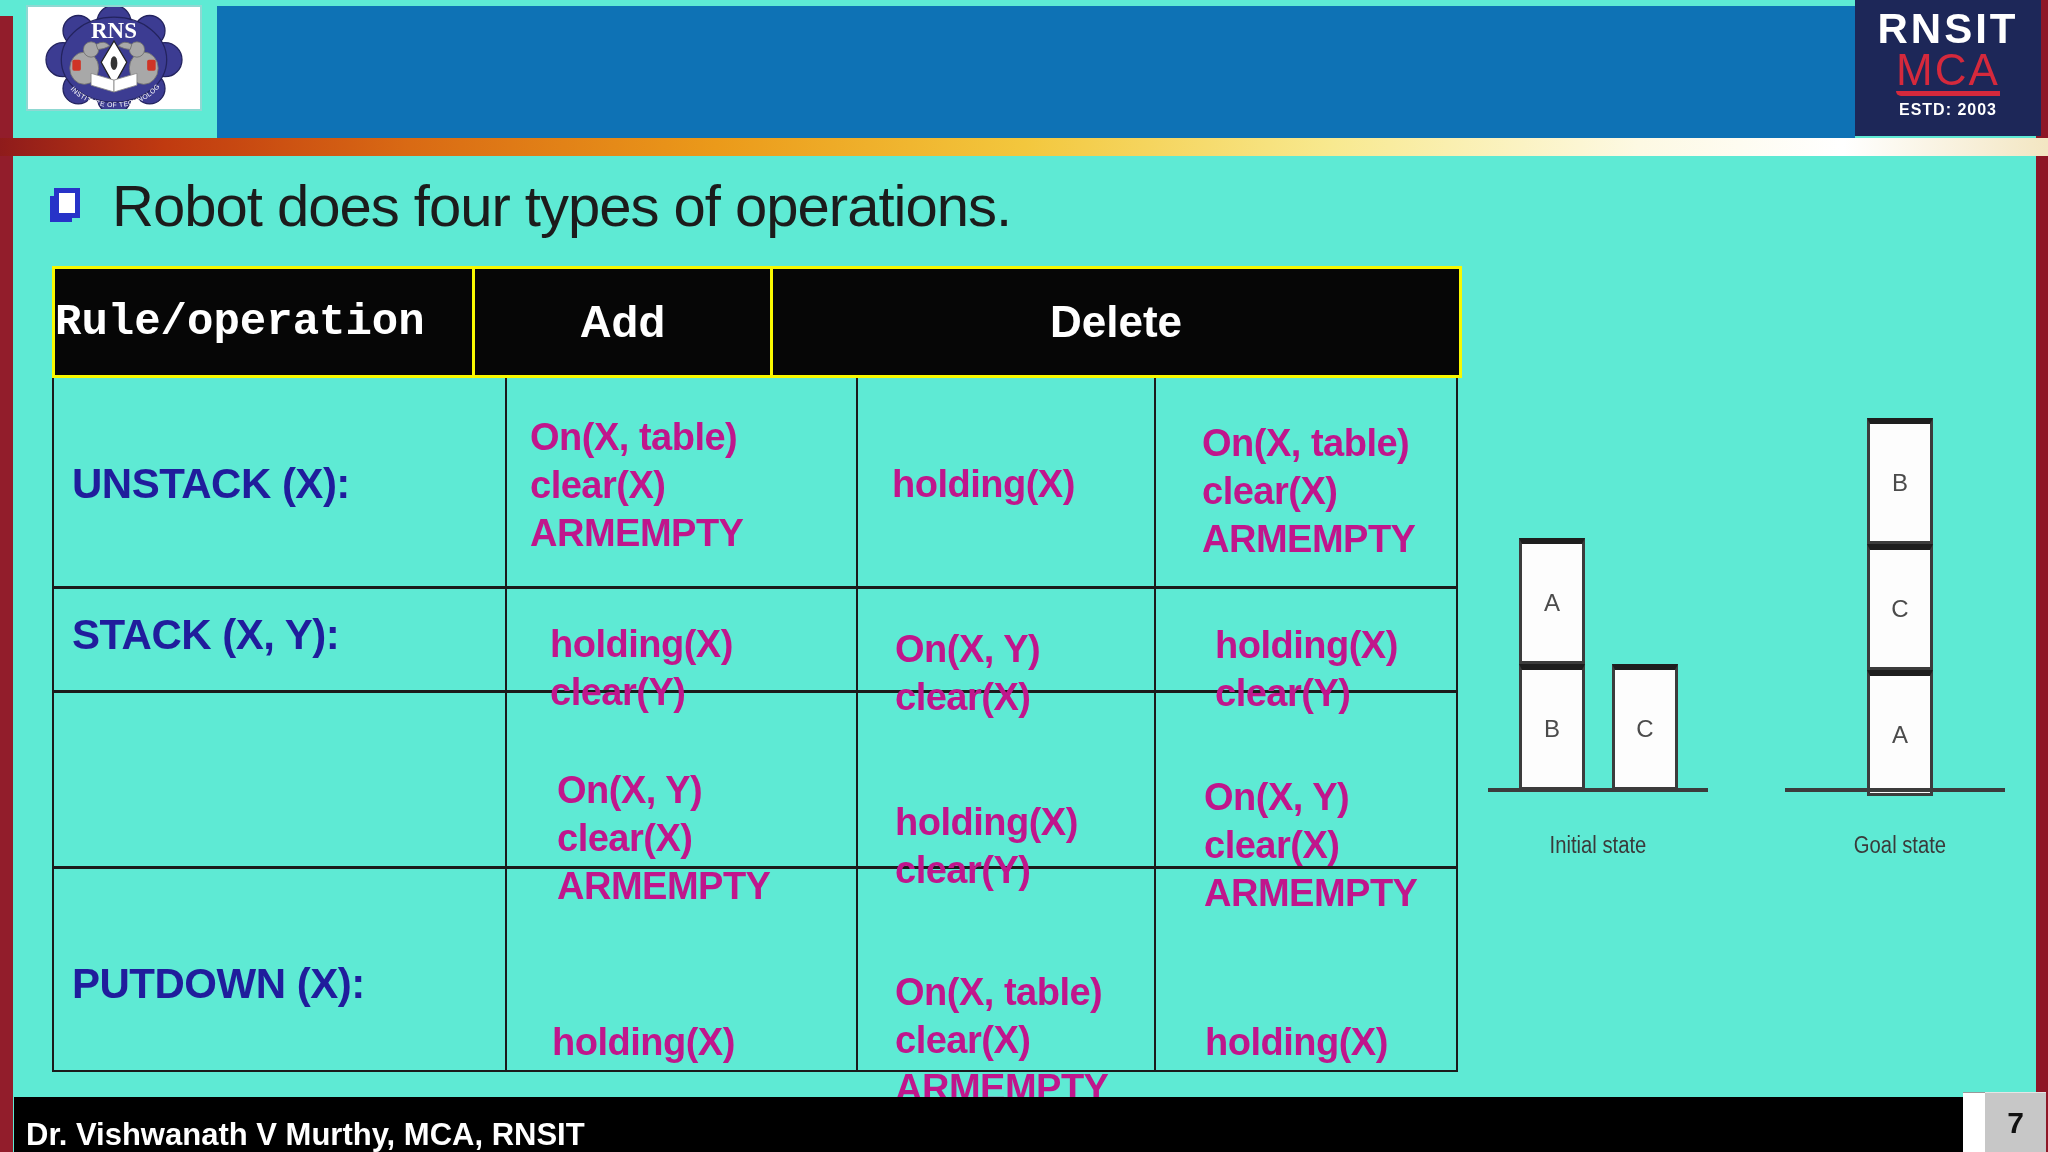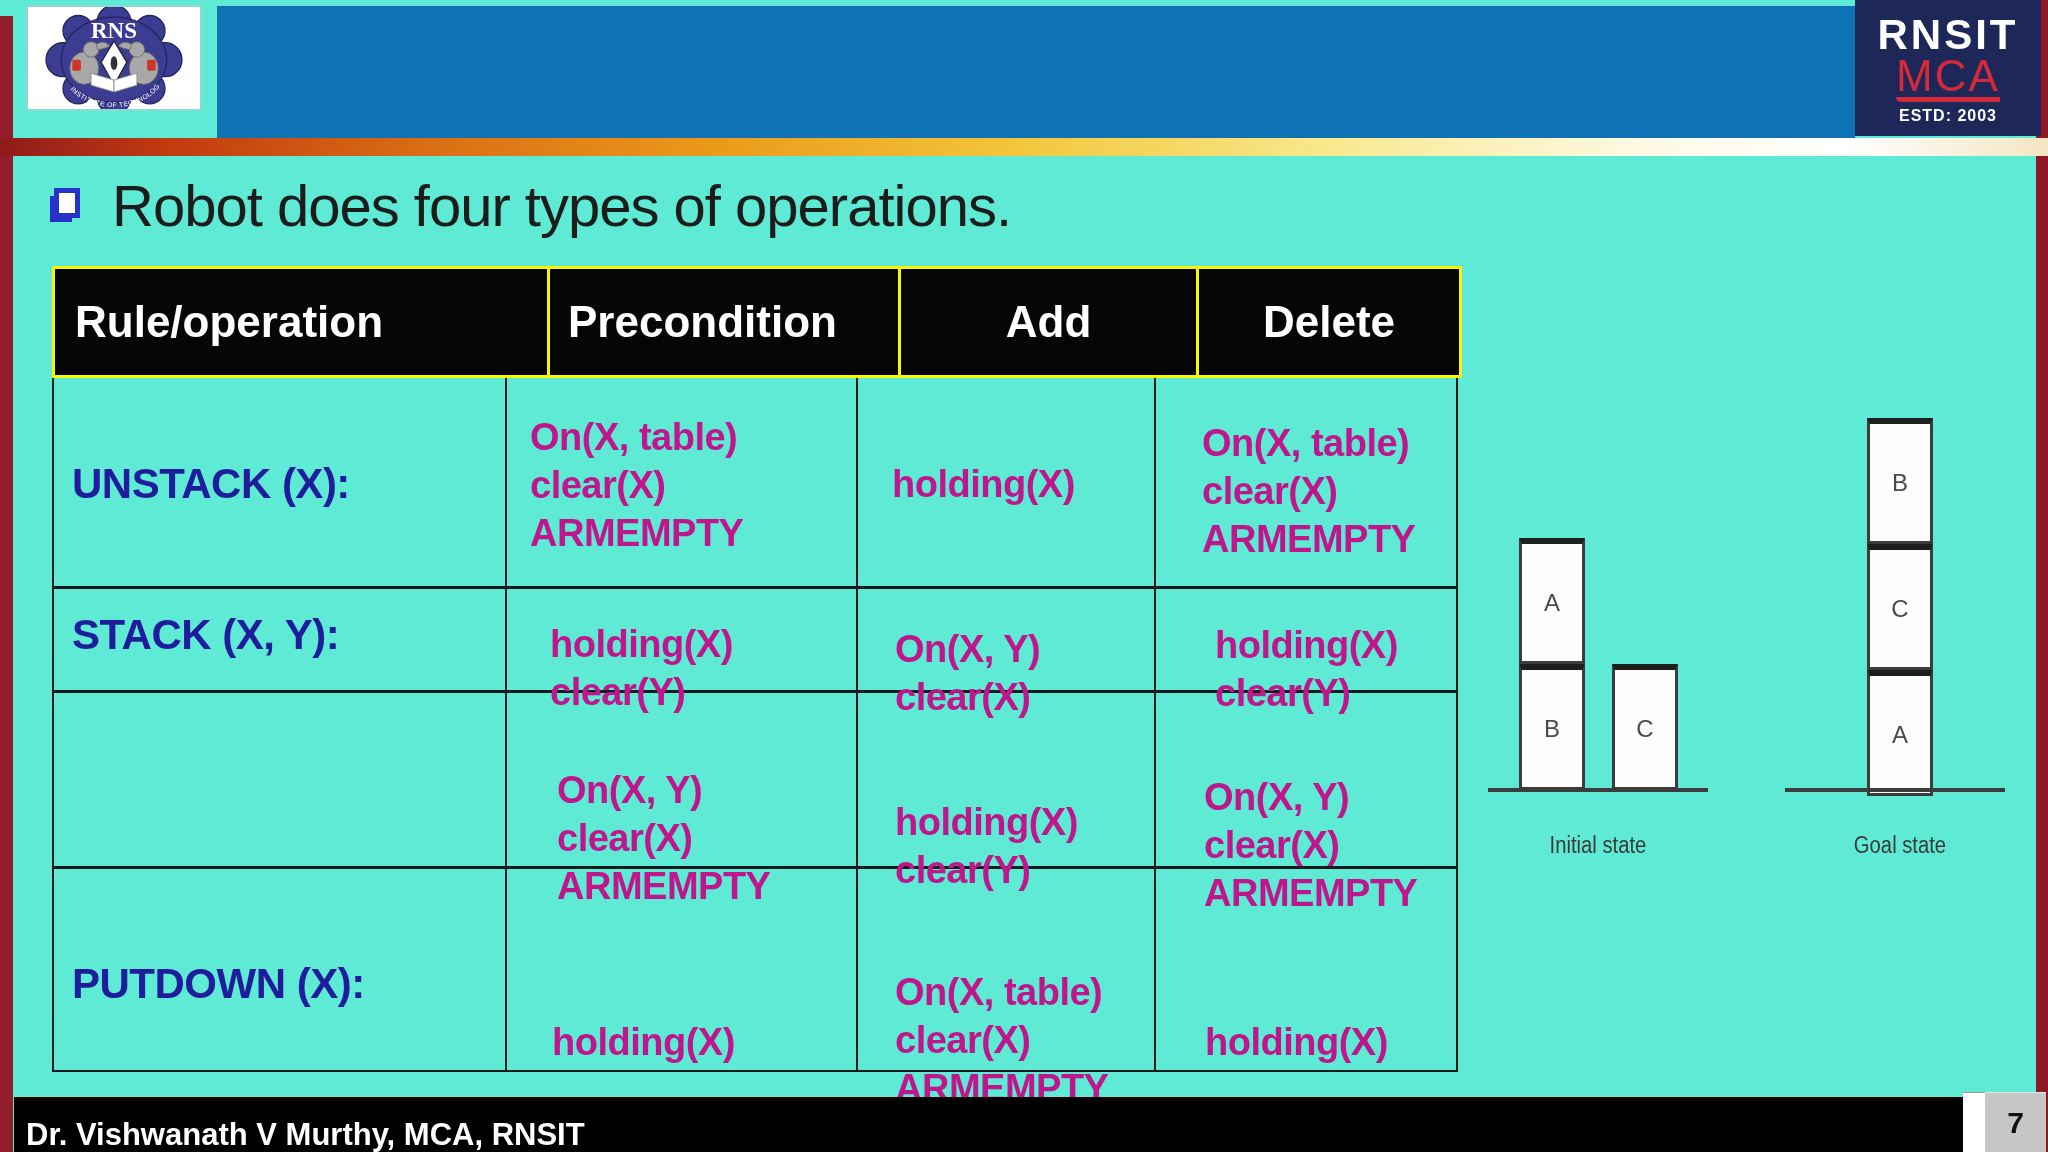--- a/index.html
+++ b/index.html
@@ -24,21 +24,21 @@
     font-size:66px; font-weight:bold; color:#1b1b1b; letter-spacing:-1px; white-space:nowrap;
   }
   .logo-panel {
     position:absolute; left:26px; top:5px; width:176px; height:106px;
     background:#ffffff; border:2px solid #8fd8d2; z-index:3;
   }
   .logo-right {
     position:absolute; left:1855px; top:0; width:186px; height:136px;
     background:#1d2758; z-index:3; text-align:center; color:#fff;
   }
-  .logo-right .rnsit { font-size:42px; font-weight:bold; letter-spacing:3px; margin-top:14px; line-height:42px; }
+  .logo-right .rnsit { font-size:42px; font-weight:bold; letter-spacing:3px; margin-top:8px; line-height:42px; }
   .logo-right .mca   { font-size:44px; font-weight:normal; color:#d5293c; line-height:40px; letter-spacing:2px; }
   .mca-swoosh { width:104px; height:5px; background:#d5293c; margin:1px auto 0 auto; border-radius:0 0 0 5px; }
   .logo-right .estd  { font-size:16px; font-weight:bold; margin-top:5px; letter-spacing:1px; }
   .stripe {
     position:absolute; left:0; top:138px; width:2048px; height:18px; z-index:4;
     background:linear-gradient(90deg,#8f1b1b 0%,#c03a10 8%,#d96a14 20%,#eb9a1a 35%,#f3c73d 50%,#f8e98f 65%,#fdf9e3 80%,#ffffff 90%,#f3e6c2 100%);
   }
 
   
   .bullet-sq {
@@ -51,21 +51,21 @@
     font-size:58px; font-weight:normal; color:#1c1c1c; letter-spacing:-1px; white-space:nowrap;
   }
 
   
   .op-table { position:absolute; left:52px; top:266px; width:1406px; height:806px; z-index:5; border:2px solid #1b1b1b; }
   .thead {
     position:absolute; left:-2px; top:-2px; width:1410px; height:112px;
     background:#060606; border:3px solid #f8f800; display:flex;
   }
   .th { color:#ffffff; font-weight:bold; font-size:44px; display:flex; align-items:center; }
-  .th.c0 { width:495px; padding-left:20px; border-right:3px solid #f8f800; }
+  .th.c0 { width:420px; border-right:3px solid #f8f800;font-family:Liberation Mono, monospace; }
   .th.c1 { width:351px; padding-left:18px; border-right:3px solid #f8f800; }
   .th.c2 { width:298px; justify-content:center; border-right:3px solid #f8f800; }
   .th.c3 { flex:1; justify-content:center; }
   .vline { position:absolute; top:110px; bottom:0; width:2px; background:#1b1b1b; }
   .hline { position:absolute; left:0; right:0; height:3px; background:#1b1b1b; }
   .opcell {
     position:absolute; color:#201d9c; font-weight:bold; font-size:42px;
     line-height:50px; white-space:nowrap; letter-spacing:-0.5px;
   }
   .mg {
@@ -158,21 +158,20 @@
   </div>
 
   <div class="stripe"></div>
 
   <div class="bullet-sq"></div>
   <div class="bullet-text">Robot does four types of operations.</div>
 
   <div class="op-table">
     <div class="thead">
       <div class="th c0">Rule/operation</div>
-      <div class="th c1">Precondition</div>
       <div class="th c2">Add</div>
       <div class="th c3">Delete</div>
     </div>
 
     <div class="vline" style="left:451px"></div>
     <div class="vline" style="left:802px"></div>
     <div class="vline" style="left:1100px"></div>
     <div class="hline" style="top:318px"></div>
     <div class="hline" style="top:422px"></div>
     <div class="hline" style="top:598px"></div>

